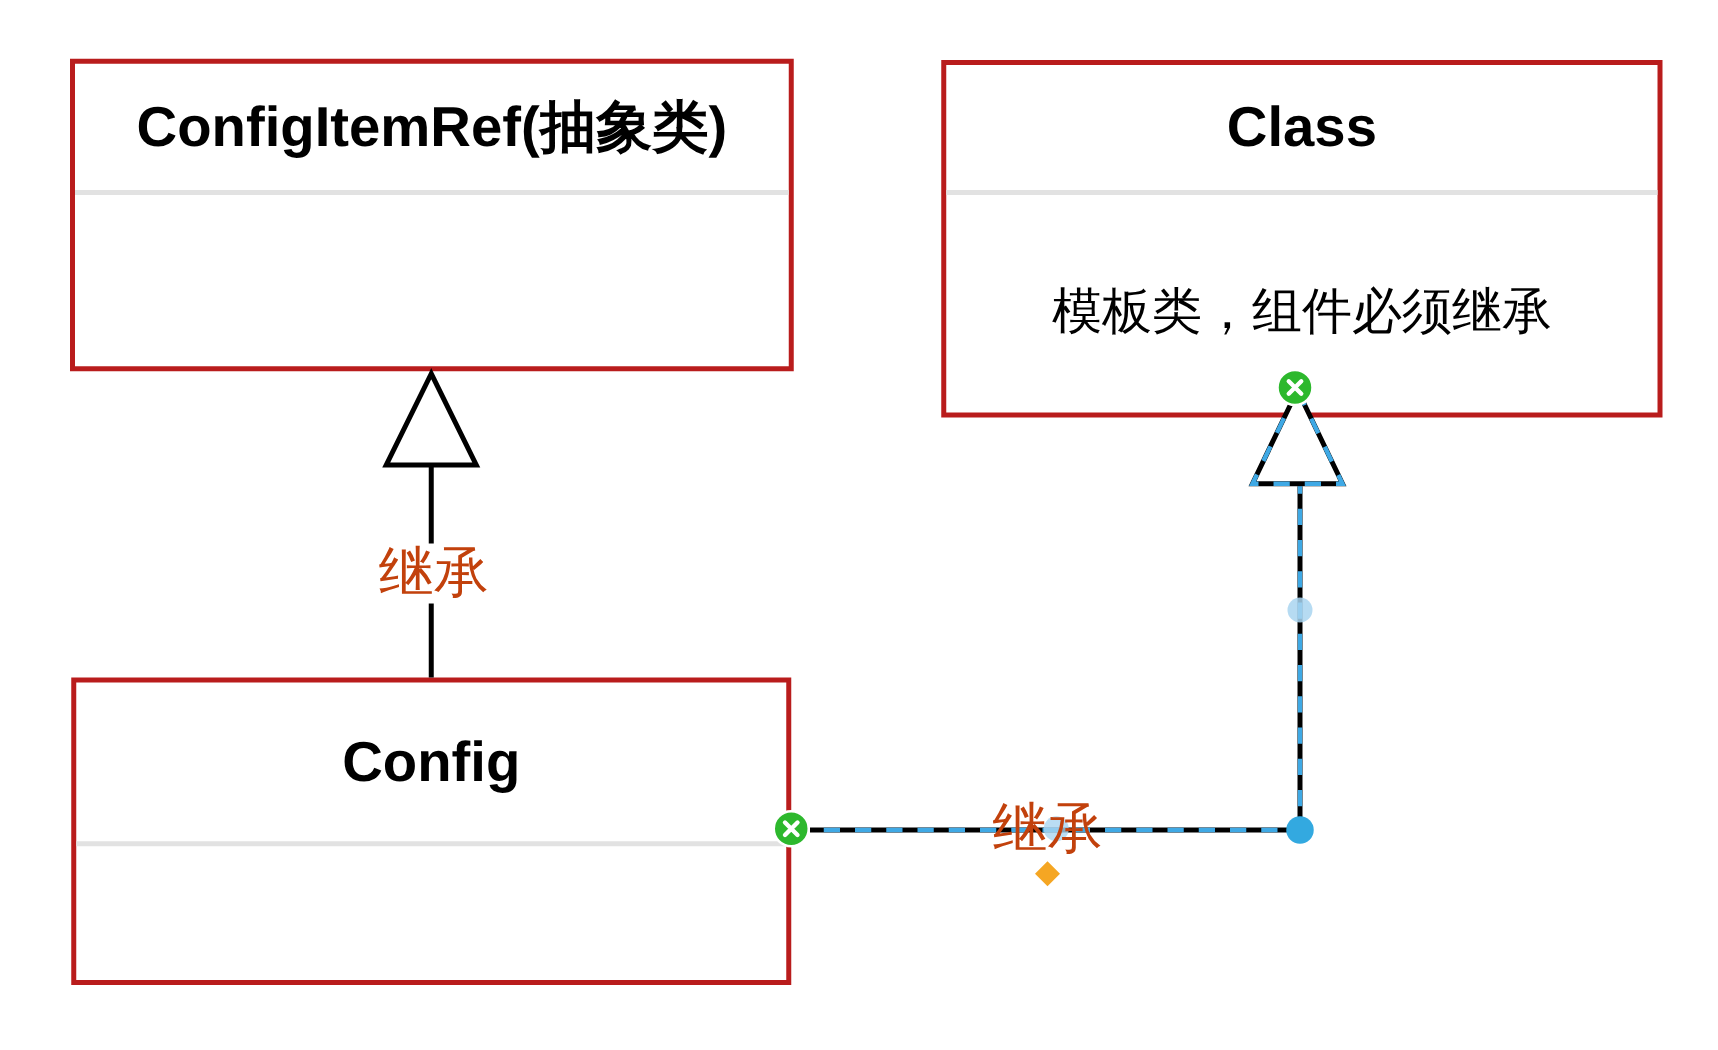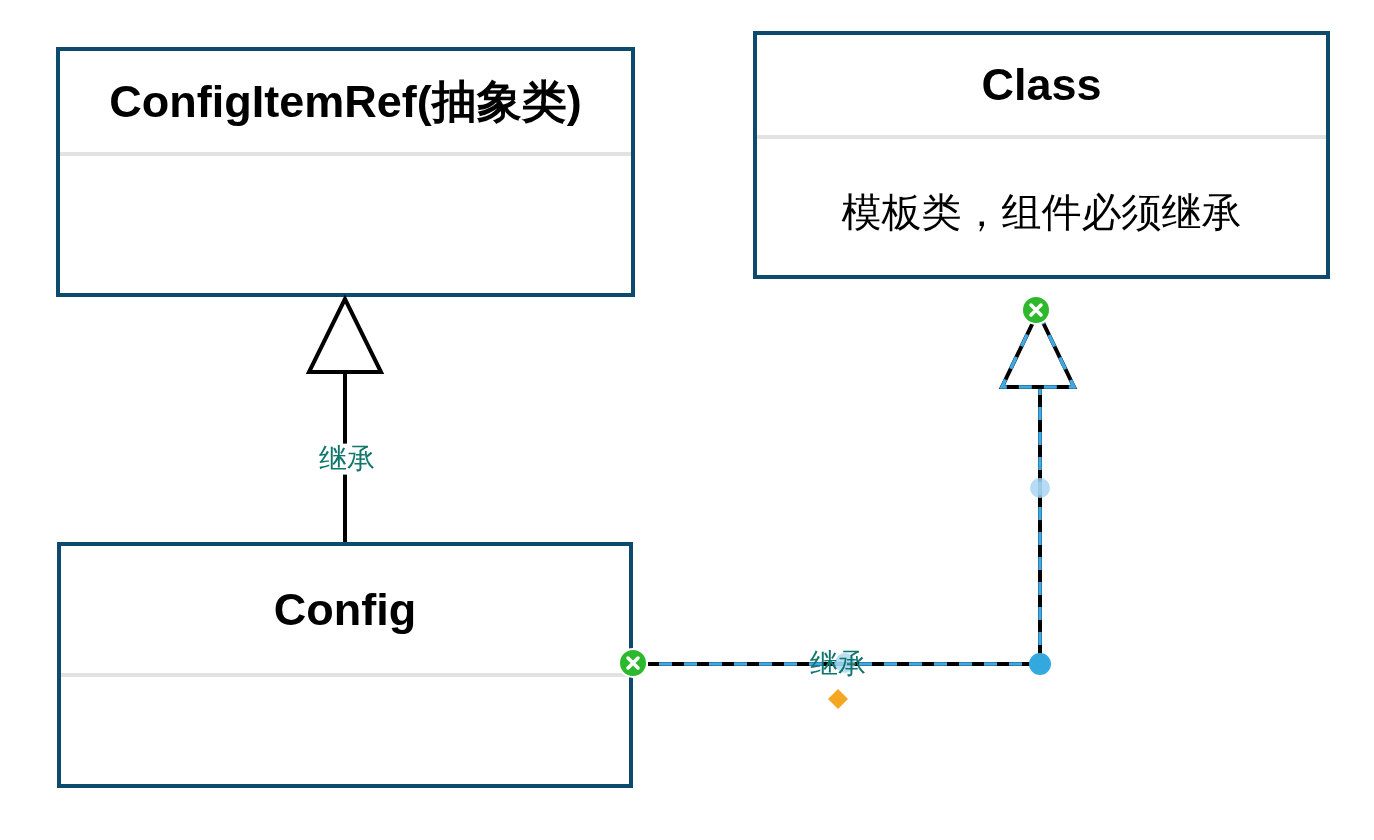--- a/index.html
+++ b/index.html
@@ -7,21 +7,21 @@
     position: relative;
     width: 1374px;
     height: 840px;
     background: #ffffff;
     overflow: hidden;
     font-family: "Liberation Sans", "DejaVu Sans", sans-serif;
   }
   .uml-box {
     position: absolute;
     background: #ffffff;
-    border: 4px solid #0c4a6e;
+    border: 4px solid #b91c1c;
     box-sizing: border-box;
     display: flex;
     flex-direction: column;
   }
   .uml-title {
     display: flex;
     align-items: center;
     justify-content: center;
     font-weight: bold;
     font-size: 45px;
@@ -37,22 +37,22 @@
   .uml-body {
     flex: 1 1 auto;
     display: flex;
     align-items: center;
     justify-content: center;
     font-size: 40px;
     color: #000000;
   }
   .edge-label {
     position: absolute;
-    font-size: 28px;
-    color: #0f766e;
+    font-size: 44px;
+    color: #c2410c;
     white-space: nowrap;
     transform: translate(-50%, -50%);
     line-height: 1.1;
   }
   .edge-label.masked { background: #ffffff; padding: 0 2px; }
   svg.overlay {
     position: absolute;
     left: 0; top: 0;
     width: 1374px; height: 840px;
   }
@@ -61,21 +61,21 @@
 <body>
 
 <div class="canvas">
 
   <div class="uml-box" style="left:56px; top:47px; width:579px; height:250px;">
     <div class="uml-title" style="height:101px;">ConfigItemRef(抽象类)</div>
     <div class="uml-divider" style="background:#e2e2e2;"></div>
     <div class="uml-body"></div>
   </div>
 
-  <div class="uml-box" style="left:753px; top:31px; width:577px; height:248px;">
+  <div class="uml-box" style="left:753px; top:48px; width:577px; height:286px;">
     <div class="uml-title" style="height:100px;">Class</div>
     <div class="uml-divider" style="background:#e2e2e2;"></div>
     <div class="uml-body" style="padding-top:10px;text-align:right;">模板类，组件必须继承</div>
   </div>
 
   <div class="uml-box" style="left:57px; top:542px; width:576px; height:246px;">
     <div class="uml-title" style="height:127px;">Config</div>
     <div class="uml-divider" style="background:#e2e2e2;"></div>
     <div class="uml-body"></div>
   </div>

